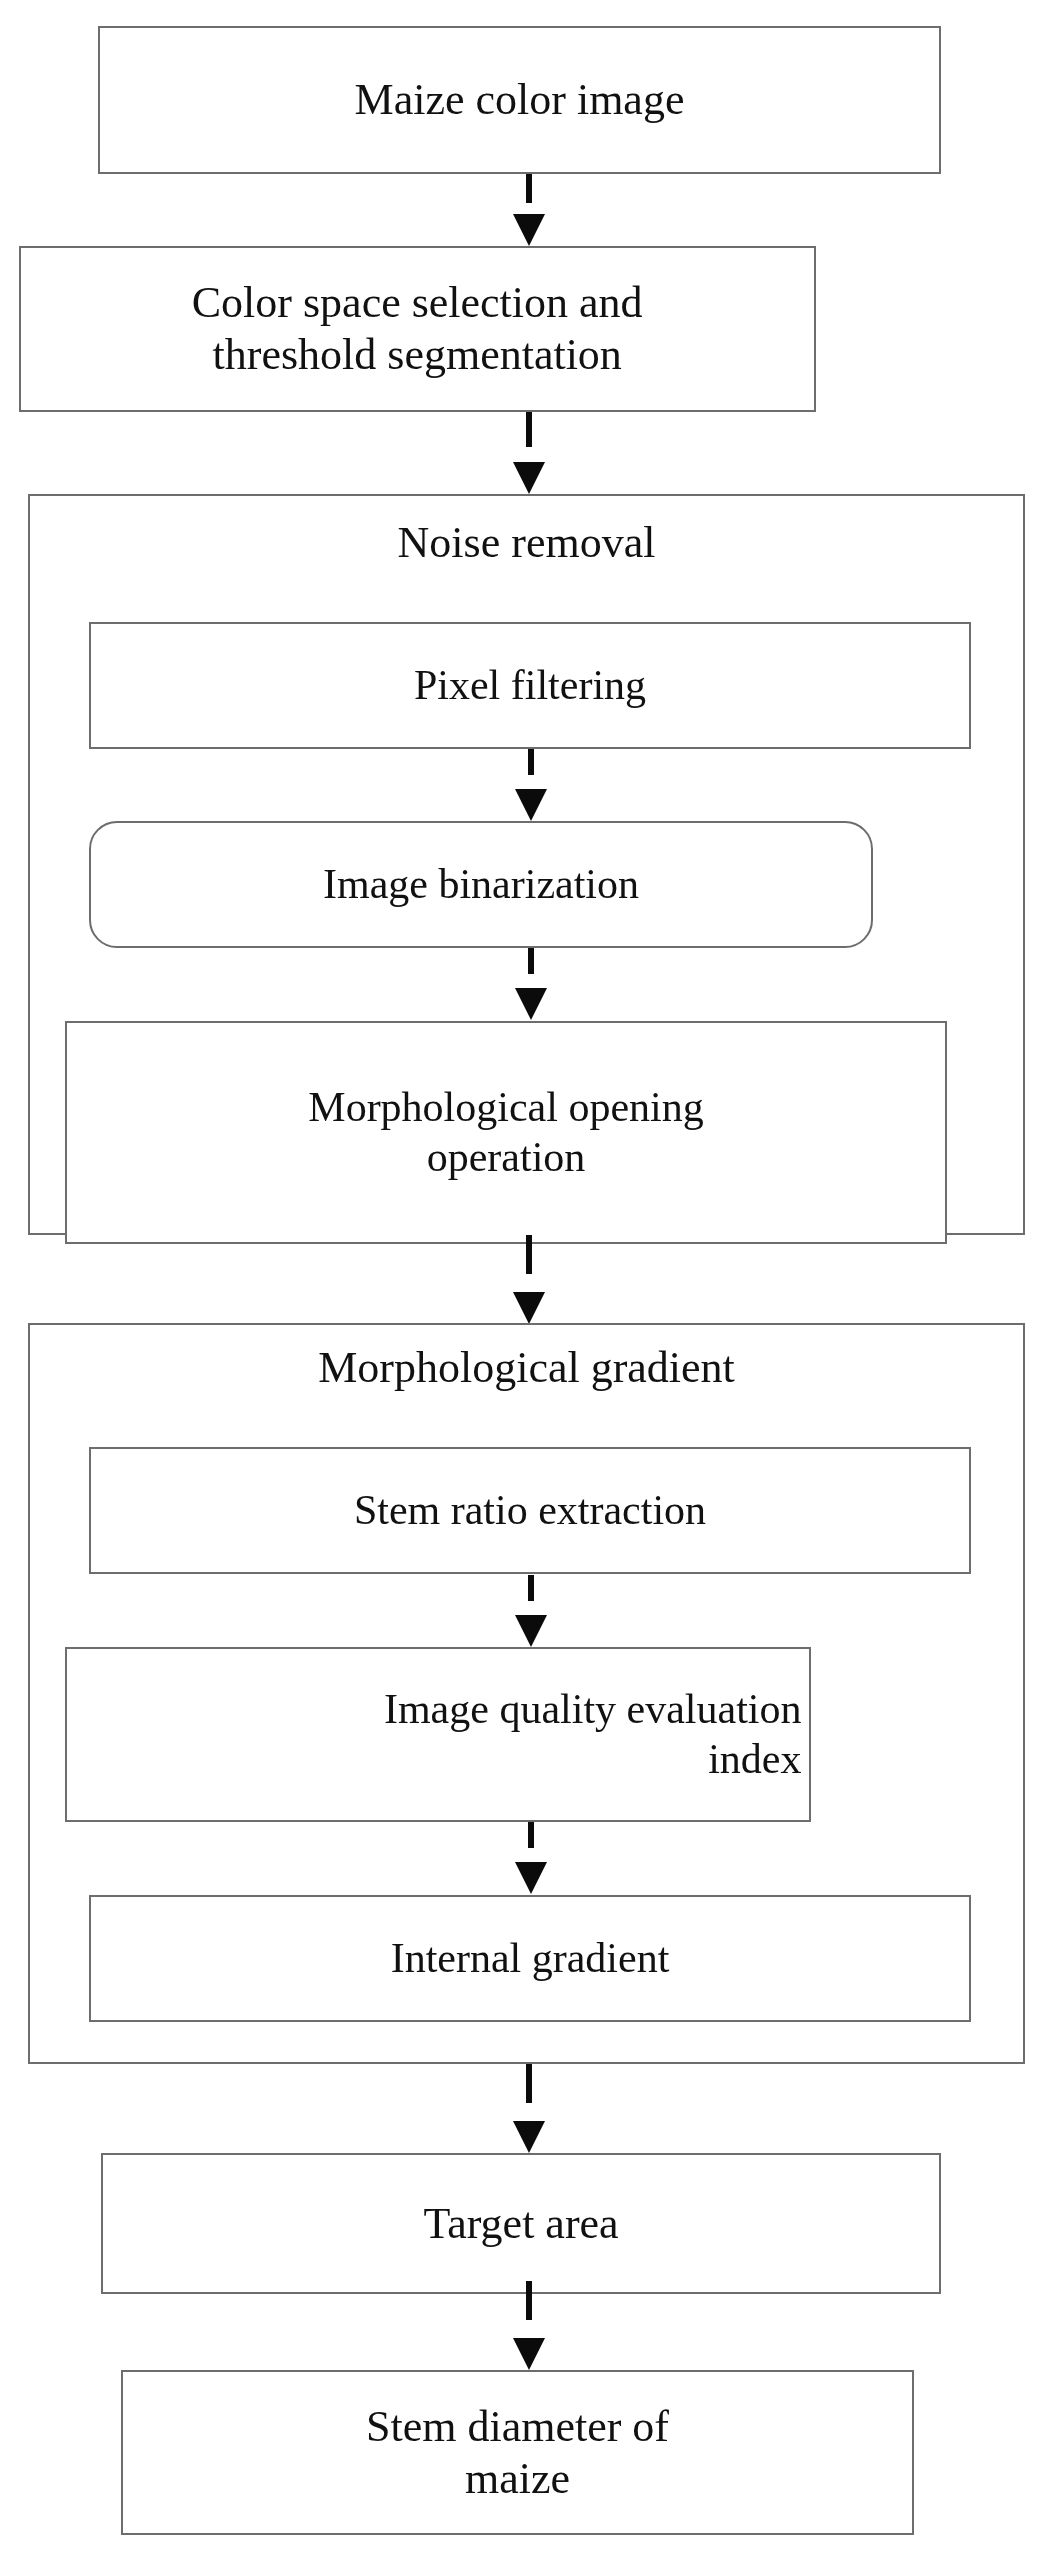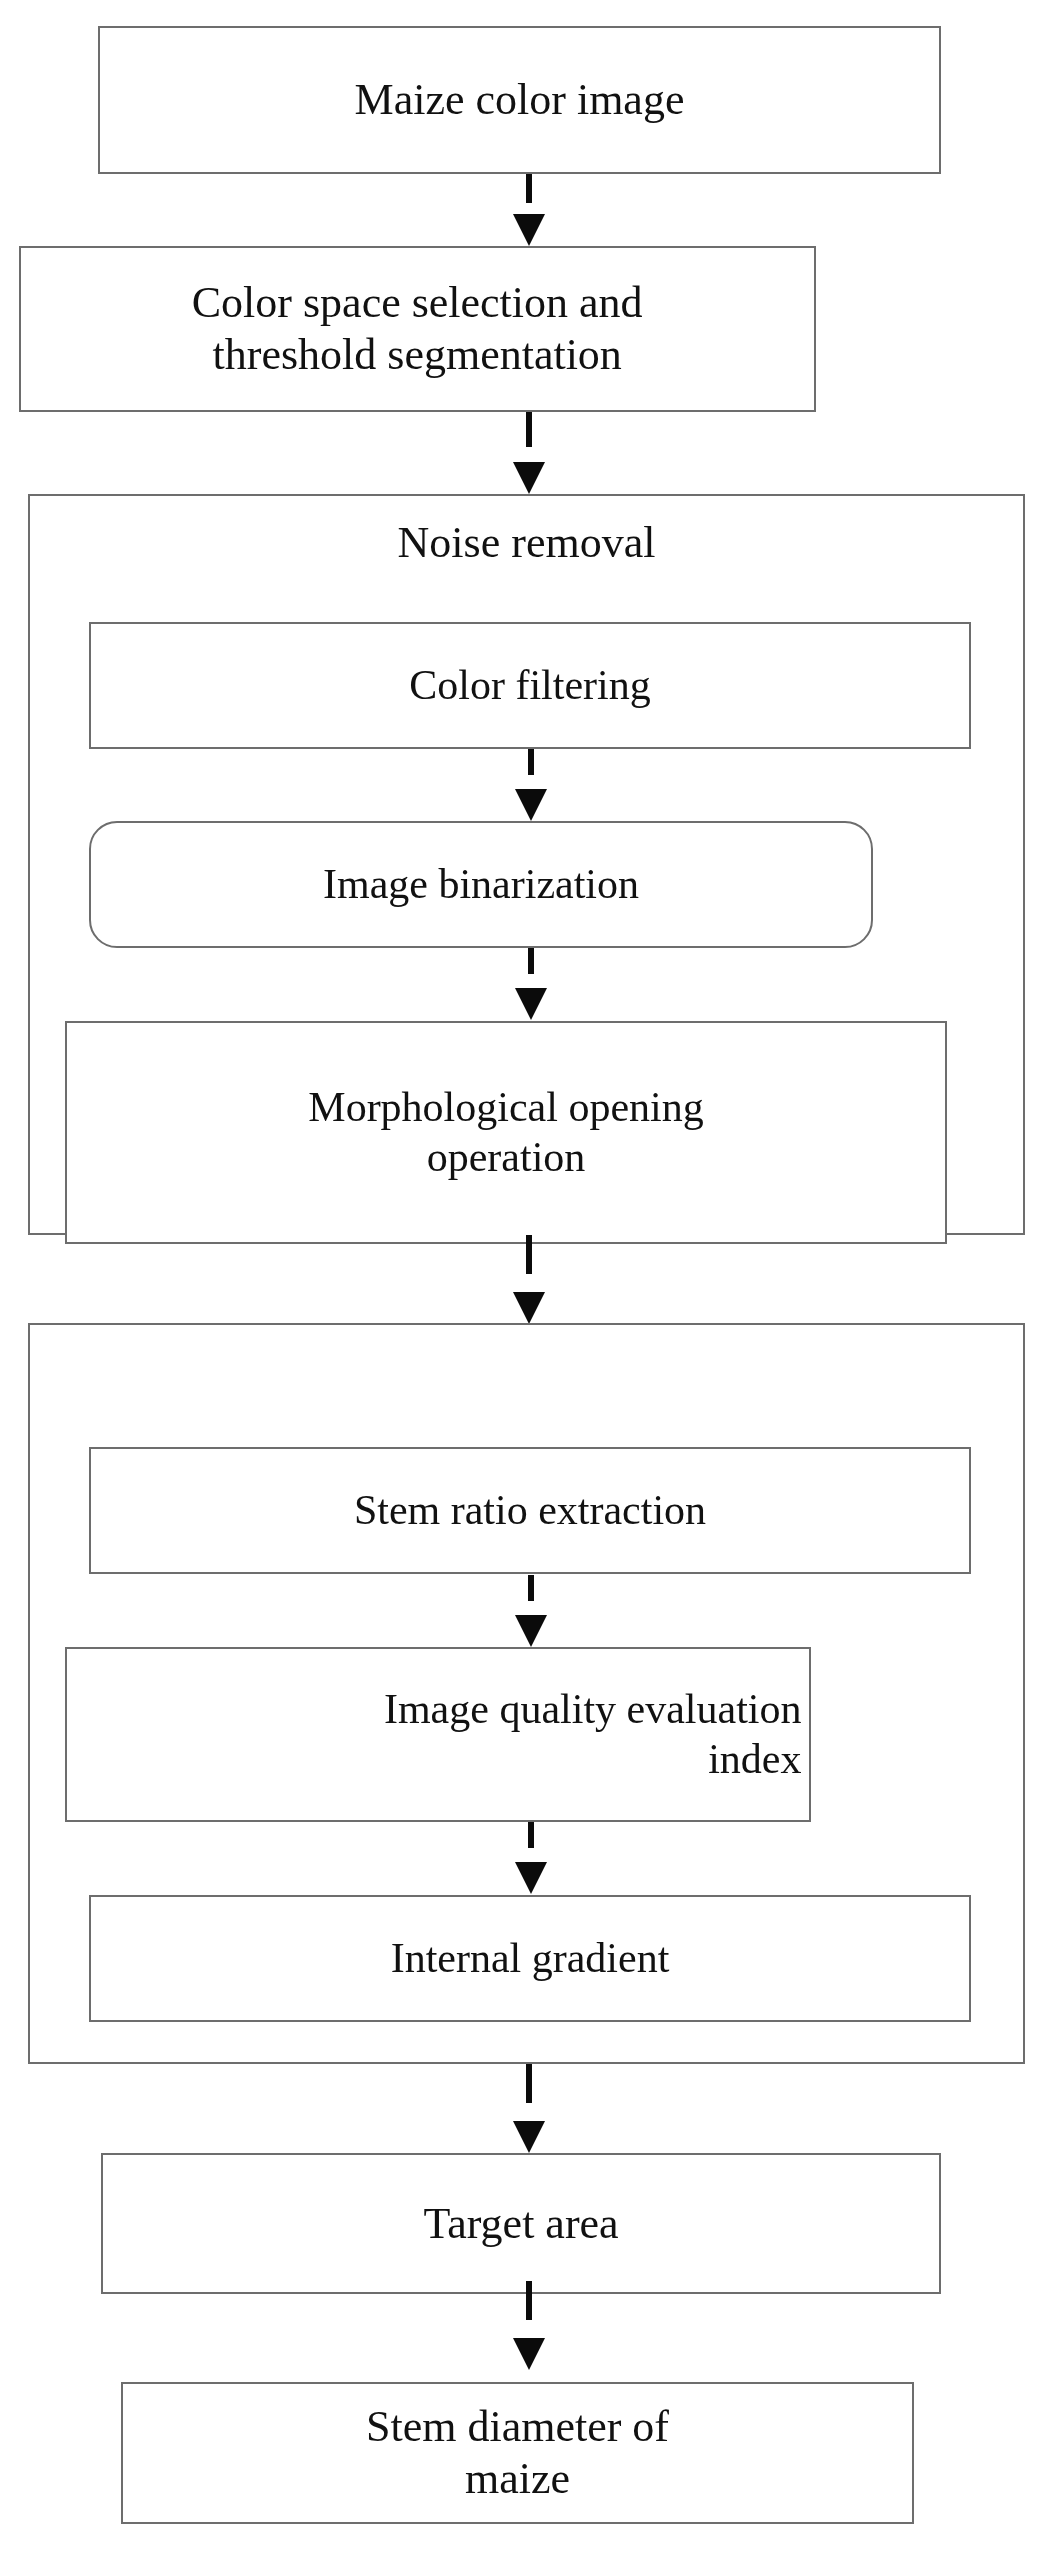--- a/index.html
+++ b/index.html
@@ -111,21 +111,21 @@
 
   <div class="arrow" style="left: 513px; top: 412px; height: 82px;">
     <div class="shaft" style="height: 35px;"></div>
     <div class="head" style="border-top-width: 32px;"></div>
   </div>
 
   <div class="group" style="left: 28px; top: 494px; width: 997px; height: 741px;">
     <div class="group-title" style="top: 22.5px;"><span>Noise removal</span></div>
 
     <div class="box inner" style="left: 59px; top: 126px; width: 882px; height: 127px;">
-      <span class="label">Color filtering</span>
+      <span class="label">Pixel filtering</span>
     </div>
 
     <div class="arrow" style="left: 485px; top: 253px; height: 72px;">
       <div class="shaft" style="height: 26px;"></div>
       <div class="head" style="border-top-width: 32px;"></div>
     </div>
 
     <div class="box inner" style="left: 59px; top: 325px; width: 784px; height: 127px; border-radius: 28px;">
       <span class="label">Image binarization</span>
     </div>
@@ -140,20 +140,21 @@
 operation</span>
     </div>
   </div>
 
   <div class="arrow" style="left: 513px; top: 1235px; height: 89px;">
     <div class="shaft" style="height: 39px;"></div>
     <div class="head" style="border-top-width: 32px;"></div>
   </div>
 
   <div class="group" style="left: 28px; top: 1323px; width: 997px; height: 741px;">
+    <div class="group-title" style="top: 19.3px;"><span>Morphological gradient</span></div>
 
     <div class="box inner" style="left: 59px; top: 122px; width: 882px; height: 127px;">
       <span class="label">Stem ratio extraction</span>
     </div>
 
     <div class="arrow" style="left: 485px; top: 250px; height: 72px;">
       <div class="shaft" style="height: 26px;"></div>
       <div class="head" style="border-top-width: 32px;"></div>
     </div>
 
@@ -179,19 +180,19 @@
 
   <div class="box leaf" style="left: 101px; top: 2153px; width: 840px; height: 141px;">
     <span class="label">Target area</span>
   </div>
 
   <div class="arrow" style="left: 513px; top: 2281px; height: 89px;">
     <div class="shaft" style="height: 39px;"></div>
     <div class="head" style="border-top-width: 32px;"></div>
   </div>
 
-  <div class="box leaf" style="left: 121px; top: 2370px; width: 793px; height: 142px; margin-top: 12px;">
+  <div class="box leaf" style="left: 121px; top: 2370px; width: 793px; height: 165px;">
     <span class="label">Stem diameter of
 maize</span>
   </div>
 
 </div>
 
 
 </body></html>

